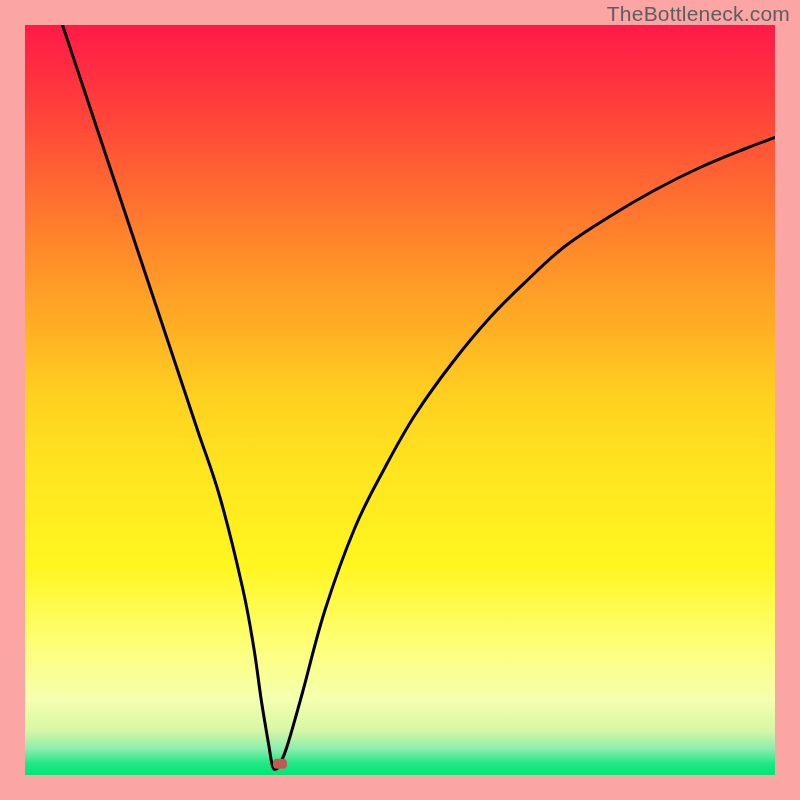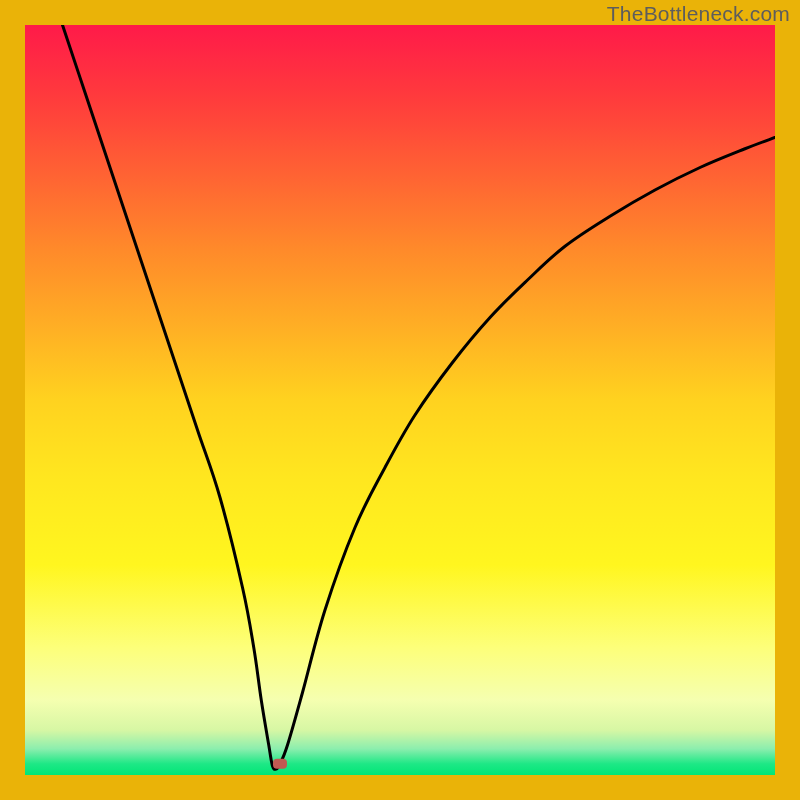--- a/index.html
+++ b/index.html
@@ -8,21 +8,21 @@
     width: 800px;
     height: 800px;
     background: #000;
     font-family: Arial, Helvetica, sans-serif;
     overflow: hidden;
   }
   .frame {
     position: absolute;
     left: 0; top: 0;
     width: 800px; height: 800px;
-    background: #eab308;
+    background: #fca5a5;
   }
   .plot {
     position: absolute;
     left: 25px; top: 25px;
     width: 750px; height: 750px;
   }
   .watermark {
     position: absolute;
     top: 2px;
     right: 10px;

